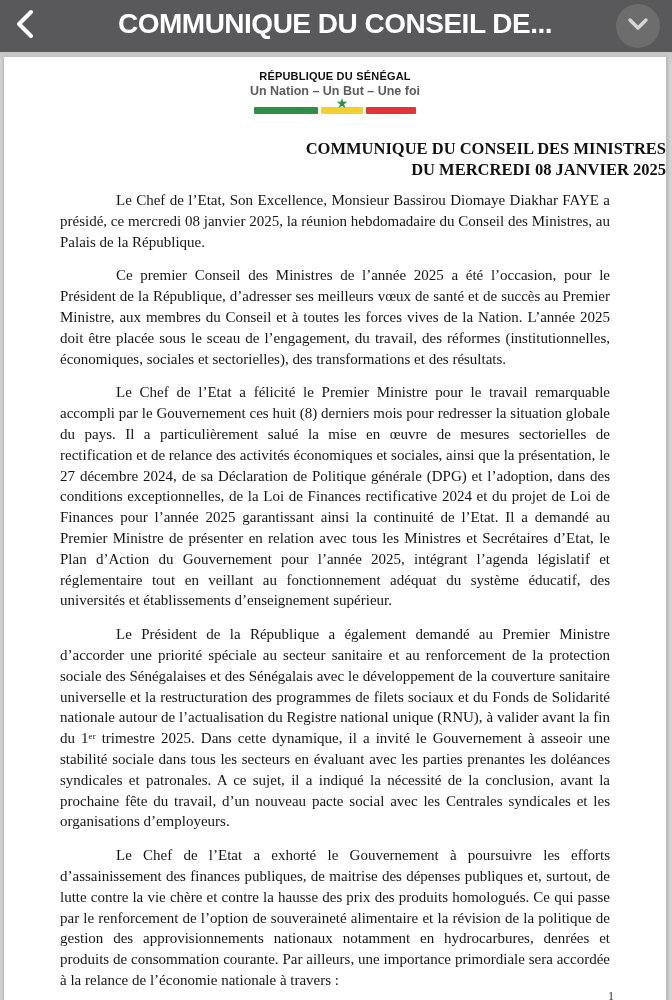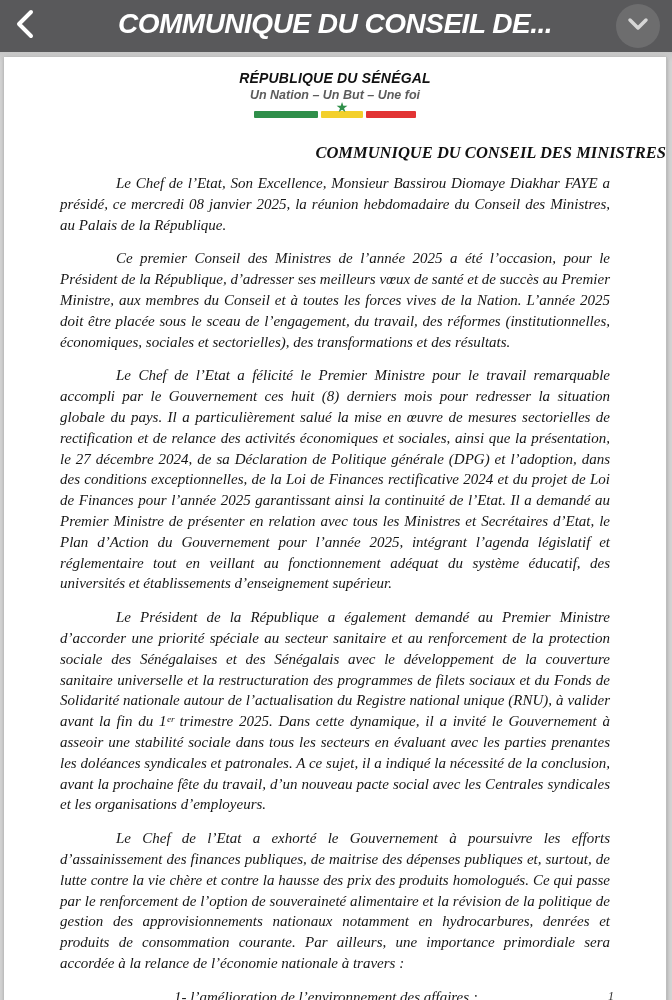--- a/index.html
+++ b/index.html
@@ -7,21 +7,20 @@
   body {
     font-family: "Liberation Serif", serif;
     background: #cfcfcf;
     overflow: hidden;
   }
   .screen {
     position: relative;
     width: 672px;
     height: 1000px;
     background: #cfcfcf;
-    font-style: italic;
   }
 
   
   .appbar {
     position: absolute;
     top: 0; left: 0; right: 0;
     height: 52px;
     background: #59595b;
     display: flex;
     align-items: center;
@@ -72,21 +71,21 @@
     box-shadow: 0 1px 4px rgba(0,0,0,0.25);
     padding-top: 13px;
     overflow: hidden;
   }
 
   
   .letterhead { text-align: center; }
   .letterhead .country {
     font-family: "Liberation Sans", sans-serif;
     font-weight: 700;
-    font-size: 14px;
+    font-size: 11px;
     letter-spacing: 0.2px;
     color: #111111;
   }
   .letterhead .motto {
     font-family: "Liberation Sans", sans-serif;
     font-weight: 700;
     font-size: 12.5px;
     color: #5c5c5c;
     margin-top: 2px;
   }
@@ -180,20 +179,21 @@
           <span class="flag-seg green"></span>
           <span class="flag-seg yellow">
             <span class="flag-star">★</span>
           </span>
           <span class="flag-seg red"></span>
         </div>
       </div>
 
       <div class="doc-title">
         <div>COMMUNIQUE DU CONSEIL DES MINISTRES</div>
+        <div>DU MERCREDI 08 JANVIER 2025</div>
       </div>
 
       <div class="doc-body">
         <p class="para">Le Chef de l’Etat, Son Excellence, Monsieur Bassirou Diomaye Diakhar FAYE a présidé, ce mercredi 08 janvier 2025, la réunion hebdomadaire du Conseil des Ministres, au Palais de la République.</p>
         <p class="para">Ce premier Conseil des Ministres de l’année 2025 a été l’occasion, pour le Président de la République, d’adresser ses meilleurs vœux de santé et de succès au Premier Ministre, aux membres du Conseil et à toutes les forces vives de la Nation. L’année 2025 doit être placée sous le sceau de l’engagement, du travail, des réformes (institutionnelles, économiques, sociales et sectorielles), des transformations et des résultats.</p>
         <p class="para">Le Chef de l’Etat a félicité le Premier Ministre pour le travail remarquable accompli par le Gouvernement ces huit (8) derniers mois pour redresser la situation globale du pays. Il a particulièrement salué la mise en œuvre de mesures sectorielles de rectification et de relance des activités économiques et sociales, ainsi que la présentation, le 27 décembre 2024, de sa Déclaration de Politique générale (DPG) et l’adoption, dans des conditions exceptionnelles, de la Loi de Finances rectificative 2024 et du projet de Loi de Finances pour l’année 2025 garantissant ainsi la continuité de l’Etat. Il a demandé au Premier Ministre de présenter en relation avec tous les Ministres et Secrétaires d’Etat, le Plan d’Action du Gouvernement pour l’année 2025, intégrant l’agenda législatif et réglementaire tout en veillant au fonctionnement adéquat du système éducatif, des universités et établissements d’enseignement supérieur.</p>
         <p class="para">Le Président de la République a également demandé au Premier Ministre d’accorder une priorité spéciale au secteur sanitaire et au renforcement de la protection sociale des Sénégalaises et des Sénégalais avec le développement de la couverture sanitaire universelle et la restructuration des programmes de filets sociaux et du Fonds de Solidarité nationale autour de l’actualisation du Registre national unique (RNU), à valider avant la fin du 1ᵉʳ trimestre 2025. Dans cette dynamique, il a invité le Gouvernement à asseoir une stabilité sociale dans tous les secteurs en évaluant avec les parties prenantes les doléances syndicales et patronales. A ce sujet, il a indiqué la nécessité de la conclusion, avant la prochaine fête du travail, d’un nouveau pacte social avec les Centrales syndicales et les organisations d’employeurs.</p>
         <p class="para">Le Chef de l’Etat a exhorté le Gouvernement à poursuivre les efforts d’assainissement des finances publiques, de maitrise des dépenses publiques et, surtout, de lutte contre la vie chère et contre la hausse des prix des produits homologués. Ce qui passe par le renforcement de l’option de souveraineté alimentaire et la révision de la politique de gestion des approvisionnements nationaux notamment en hydrocarbures, denrées et produits de consommation courante. Par ailleurs, une importance primordiale sera accordée à la relance de l’économie nationale à travers :</p>
         <p class="para list-item">1-  l’amélioration de l’environnement des affaires ;</p>
       </div>

